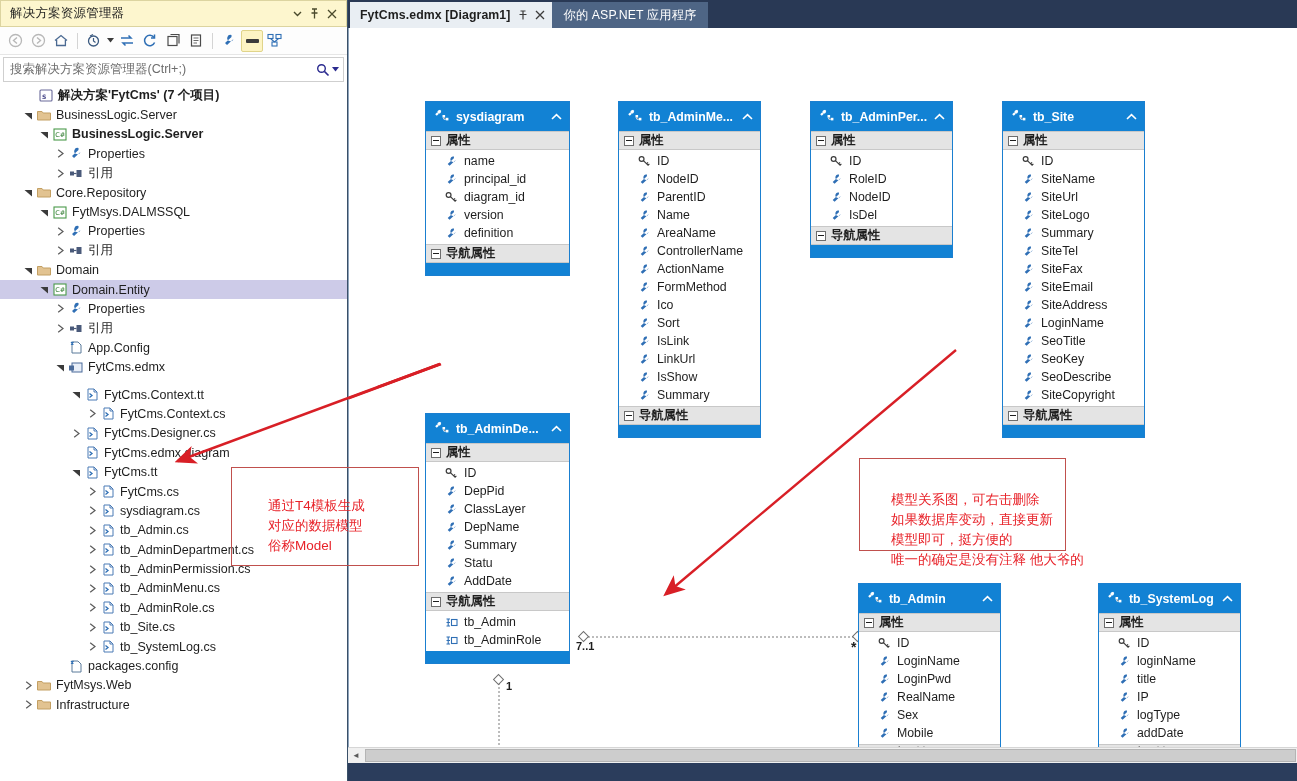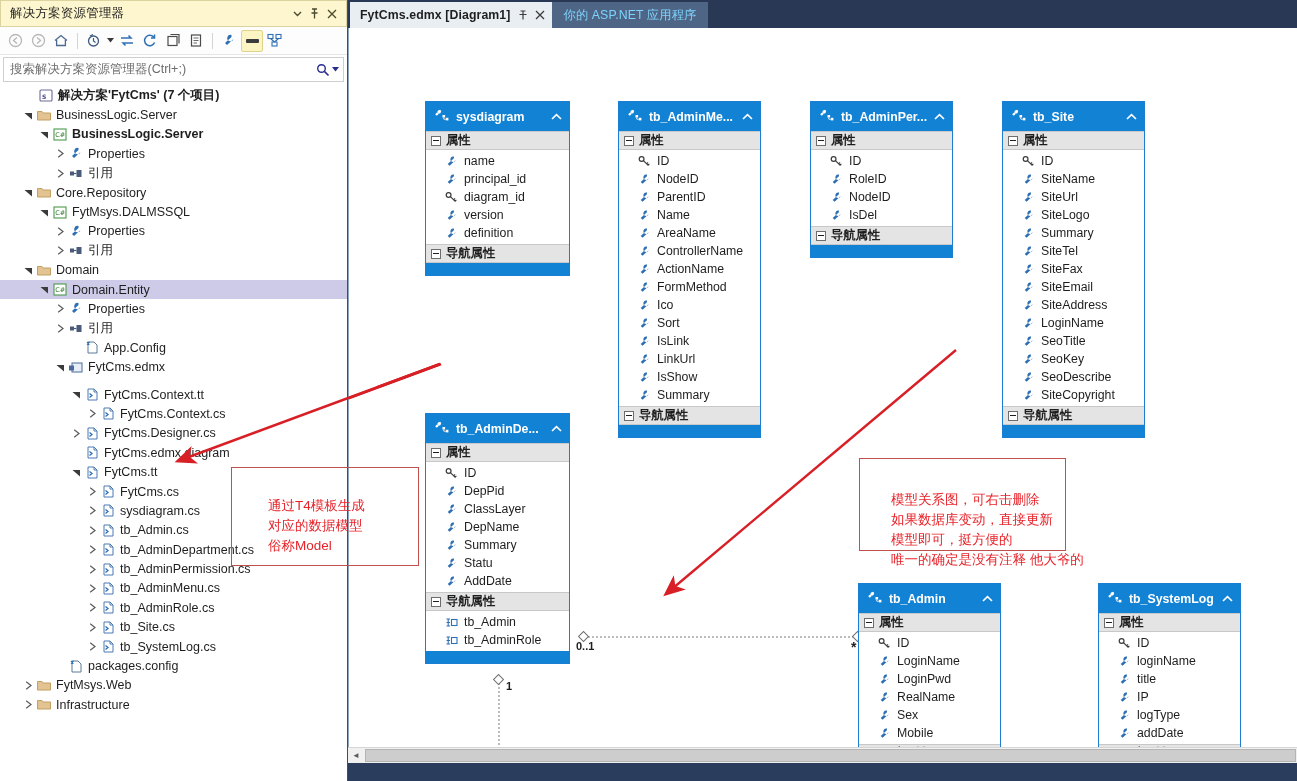--- a/index.html
+++ b/index.html
@@ -53,21 +53,21 @@
   
   #doc-area { position: absolute; left: 348px; top: 0; width: 949px; height: 781px; }
   .tabstrip { height: 28px; background: #293955; display:flex; align-items: flex-end; padding-left: 2px; }
   .tab {
     height: 26px; display:flex; align-items:center; padding: 0 7px 0 10px; gap: 7px;
     font-size: 12.3px; color: #ffffff; background: #4a6283;
   }
   .tab.active { background: #e9eef3; color: #1e1e1e; font-weight: bold; }
   .tab .tx { letter-spacing: .1px; }
   .tab .ti { display:flex; align-items:center; color:#3c3c3c; }
-  .tab.inactive { background: #4e6585; color:#7dd3fc; font-weight: normal; padding: 0 12px; }
+  .tab.inactive { background: #4e6585; color:#ffffff; font-weight: normal; padding: 0 12px; }
 
   .canvas {
     position: absolute; left: 0; top: 28px; width: 949px; height: 735px;
     background: #ffffff; border-left: 1px solid #8ea4bc;
     overflow: hidden;
   }
   .hscroll {
     position: absolute; left: 0; bottom: 18px; width: 949px; height: 16px;
     background: #f0f0f0; border-top: 1px solid #d6d6d6;
     display:flex; align-items:center;
@@ -397,21 +397,21 @@
           </span>
           <span class="ni">
             <svg width="16" height="15" viewBox="0 0 16 15">
               <rect x="2" y="5.5" width="4" height="4" fill="#4a5a7a"></rect>
               <rect x="8.5" y="4" width="5" height="7" fill="#4a5a7a"></rect>
               <path d="M6 7.5 H8.5" stroke="#4a5a7a" stroke-width="1.2"></path>
             </svg>
           </span>
           <span class="nlabel">引用</span>
         </div>
-        <div class="node" style="padding-left: 70px;">
+        <div class="node" style="padding-left: 54px;">
           <span class="arrow"></span>
           <span class="ni">
             <svg width="16" height="15" viewBox="0 0 16 15">
               <path d="M4 2 H10 L13 5 V13 H4 Z" stroke="#5a7a9a" stroke-width="1" fill="#fff"></path>
               <path d="M3 2 L5.5 4.5 M5.5 2 L3 4.5" stroke="#2f6fb5" stroke-width="1.2"></path>
             </svg>
           </span>
           <span class="nlabel">App.Config</span>
         </div>
         <div class="node" style="padding-left: 54px;">
@@ -698,21 +698,21 @@
 
       <svg class="arrowsvg" width="949" height="735">
 
         <line x1="235" y1="609" x2="508" y2="609" stroke="#7a7a7a" stroke-width="1" stroke-dasharray="2,2"></line>
         <rect x="231" y="605" width="7" height="7" transform="rotate(45 234.5 608.5)" fill="#ffffff" stroke="#6f6f6f" stroke-width="1"></rect>
         <rect x="505" y="605" width="7" height="7" transform="rotate(45 508.5 608.5)" fill="#ffffff" stroke="#6f6f6f" stroke-width="1"></rect>
 
         <line x1="150" y1="655" x2="150" y2="735" stroke="#7a7a7a" stroke-width="1" stroke-dasharray="2,2"></line>
         <rect x="146" y="648" width="7" height="7" transform="rotate(45 149.5 651.5)" fill="#ffffff" stroke="#6f6f6f" stroke-width="1"></rect>
       </svg>
-      <div class="assoc-label" style="left:227px; top:612px;">0..1</div>
+      <div class="assoc-label" style="left:227px; top:612px;">7..1</div>
       <div class="assoc-label" style="left:502px; top:611px; font-size:14px;">*</div>
       <div class="assoc-label" style="left:157px; top:652px;">1</div>
 
       <svg class="arrowsvg" width="949" height="735">
         <defs>
           <marker id="rh" markerWidth="9" markerHeight="9" refX="7.5" refY="4.5" orient="auto">
             <path d="M0 0.6 L9 4.5 L0 8.4 L2.4 4.5 Z" fill="#d81f26"></path>
           </marker>
         </defs>
         <line x1="92" y1="336" x2="-172" y2="434" stroke="#d81f26" stroke-width="2.4" marker-end="url(#rh)"></line>

